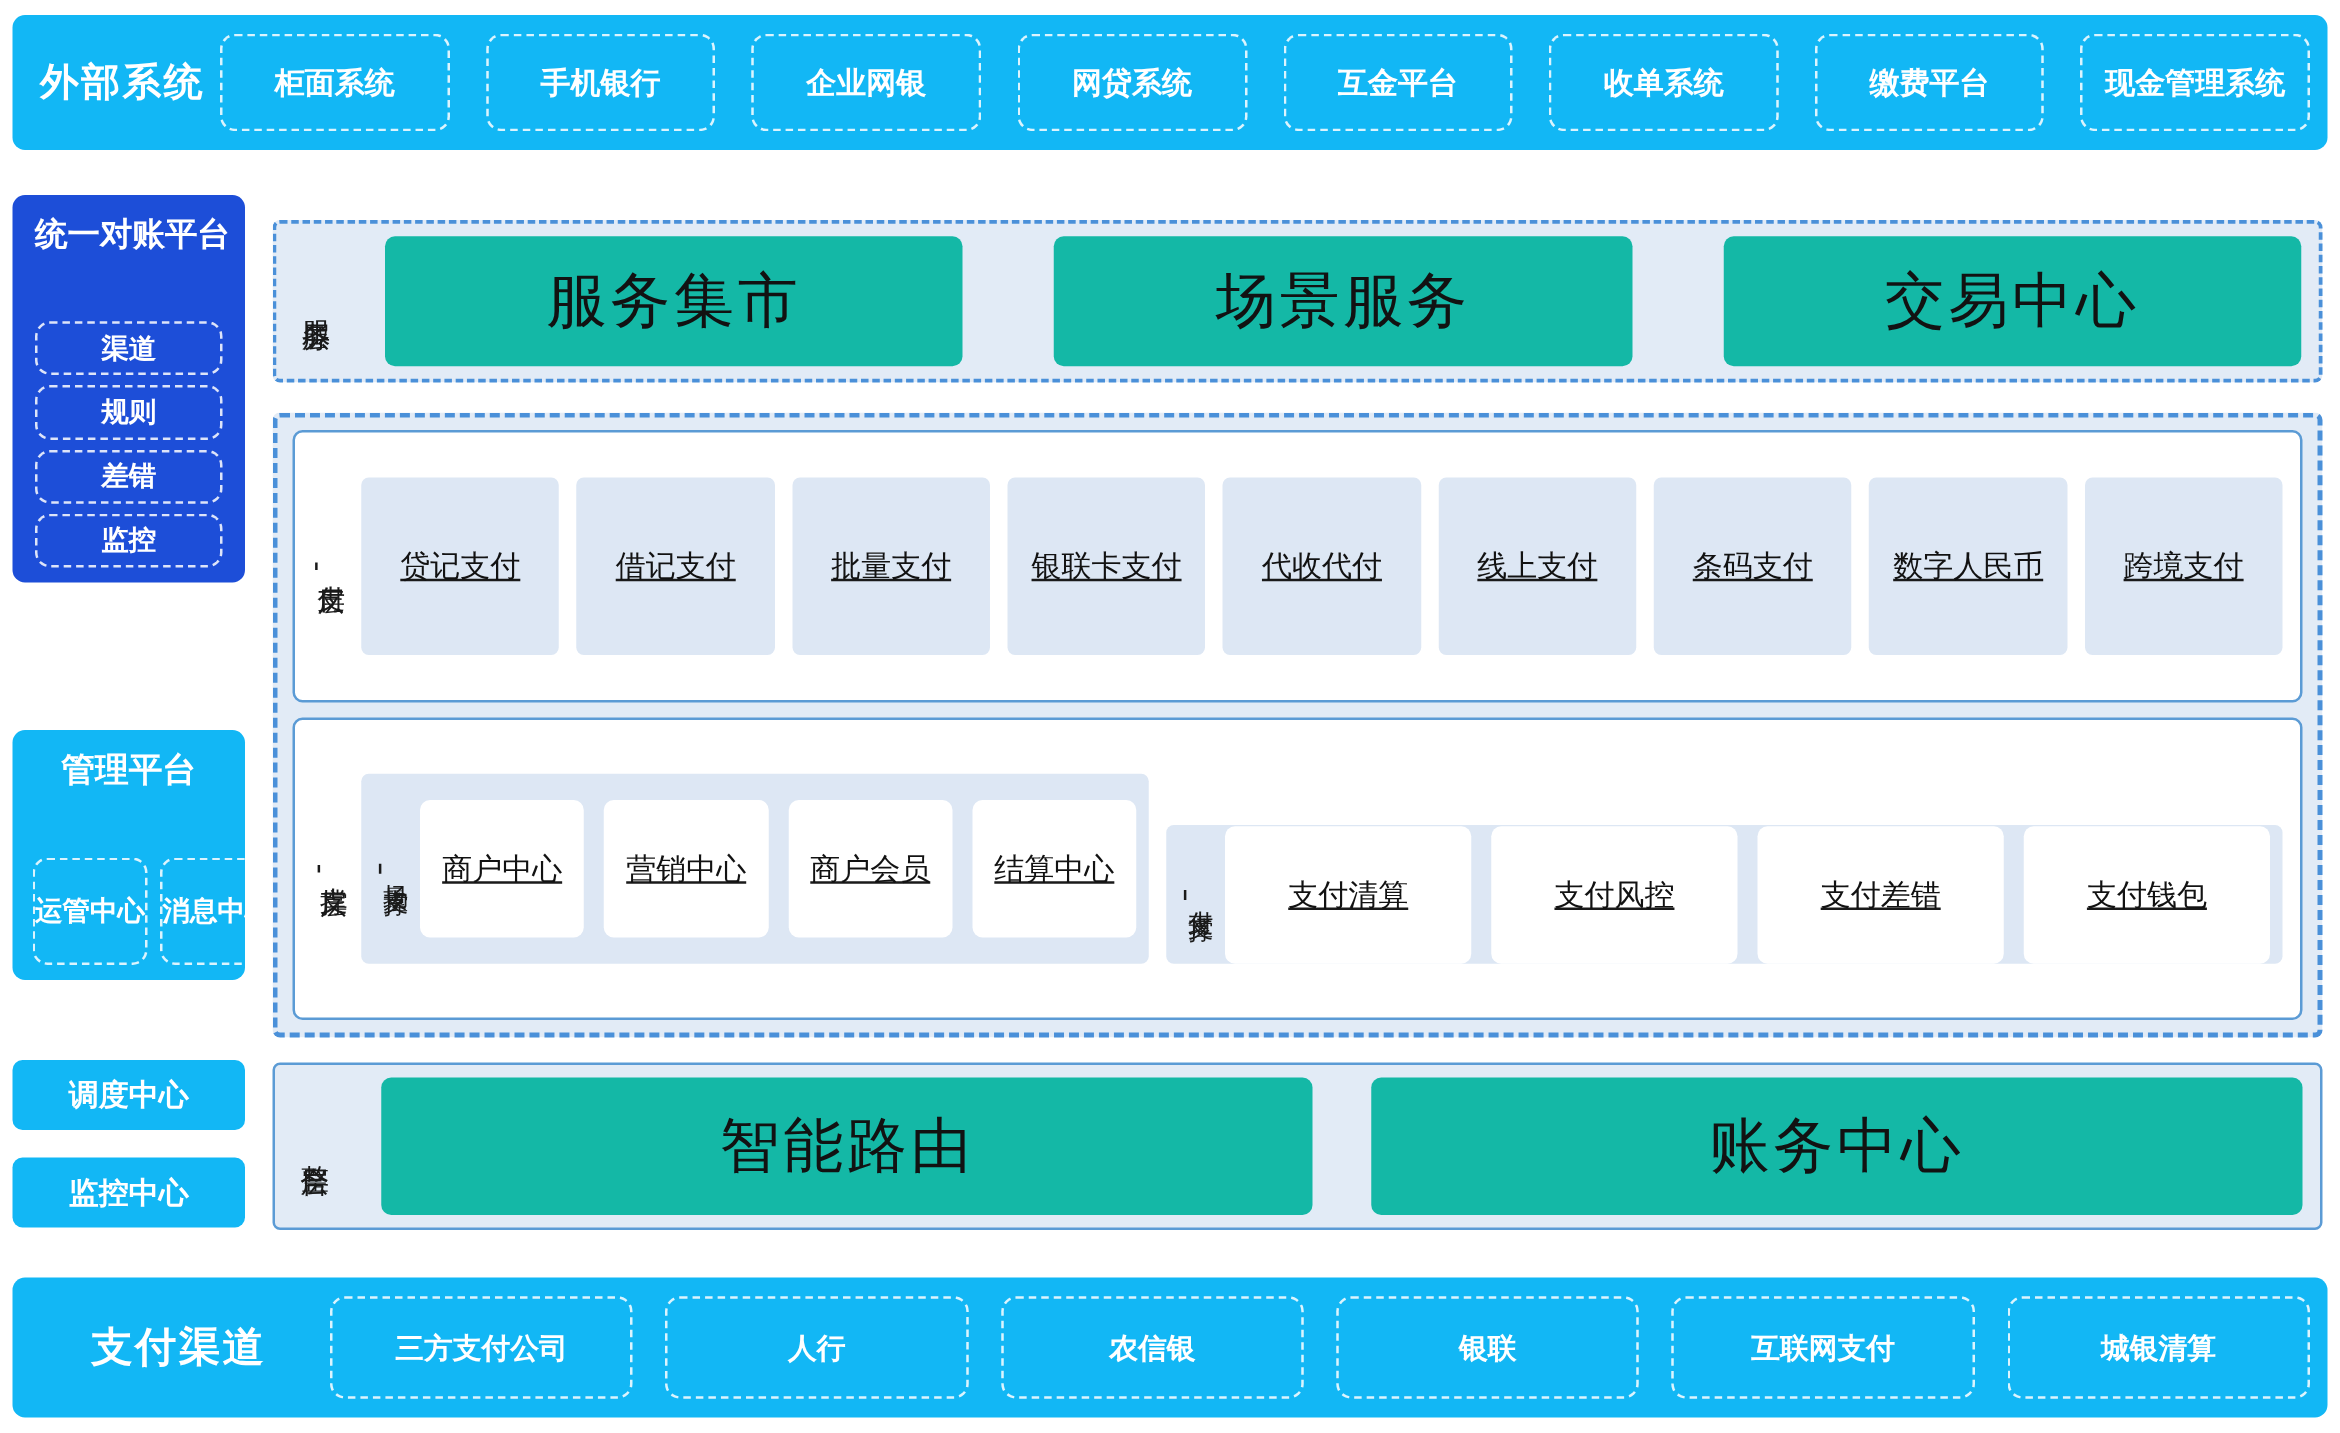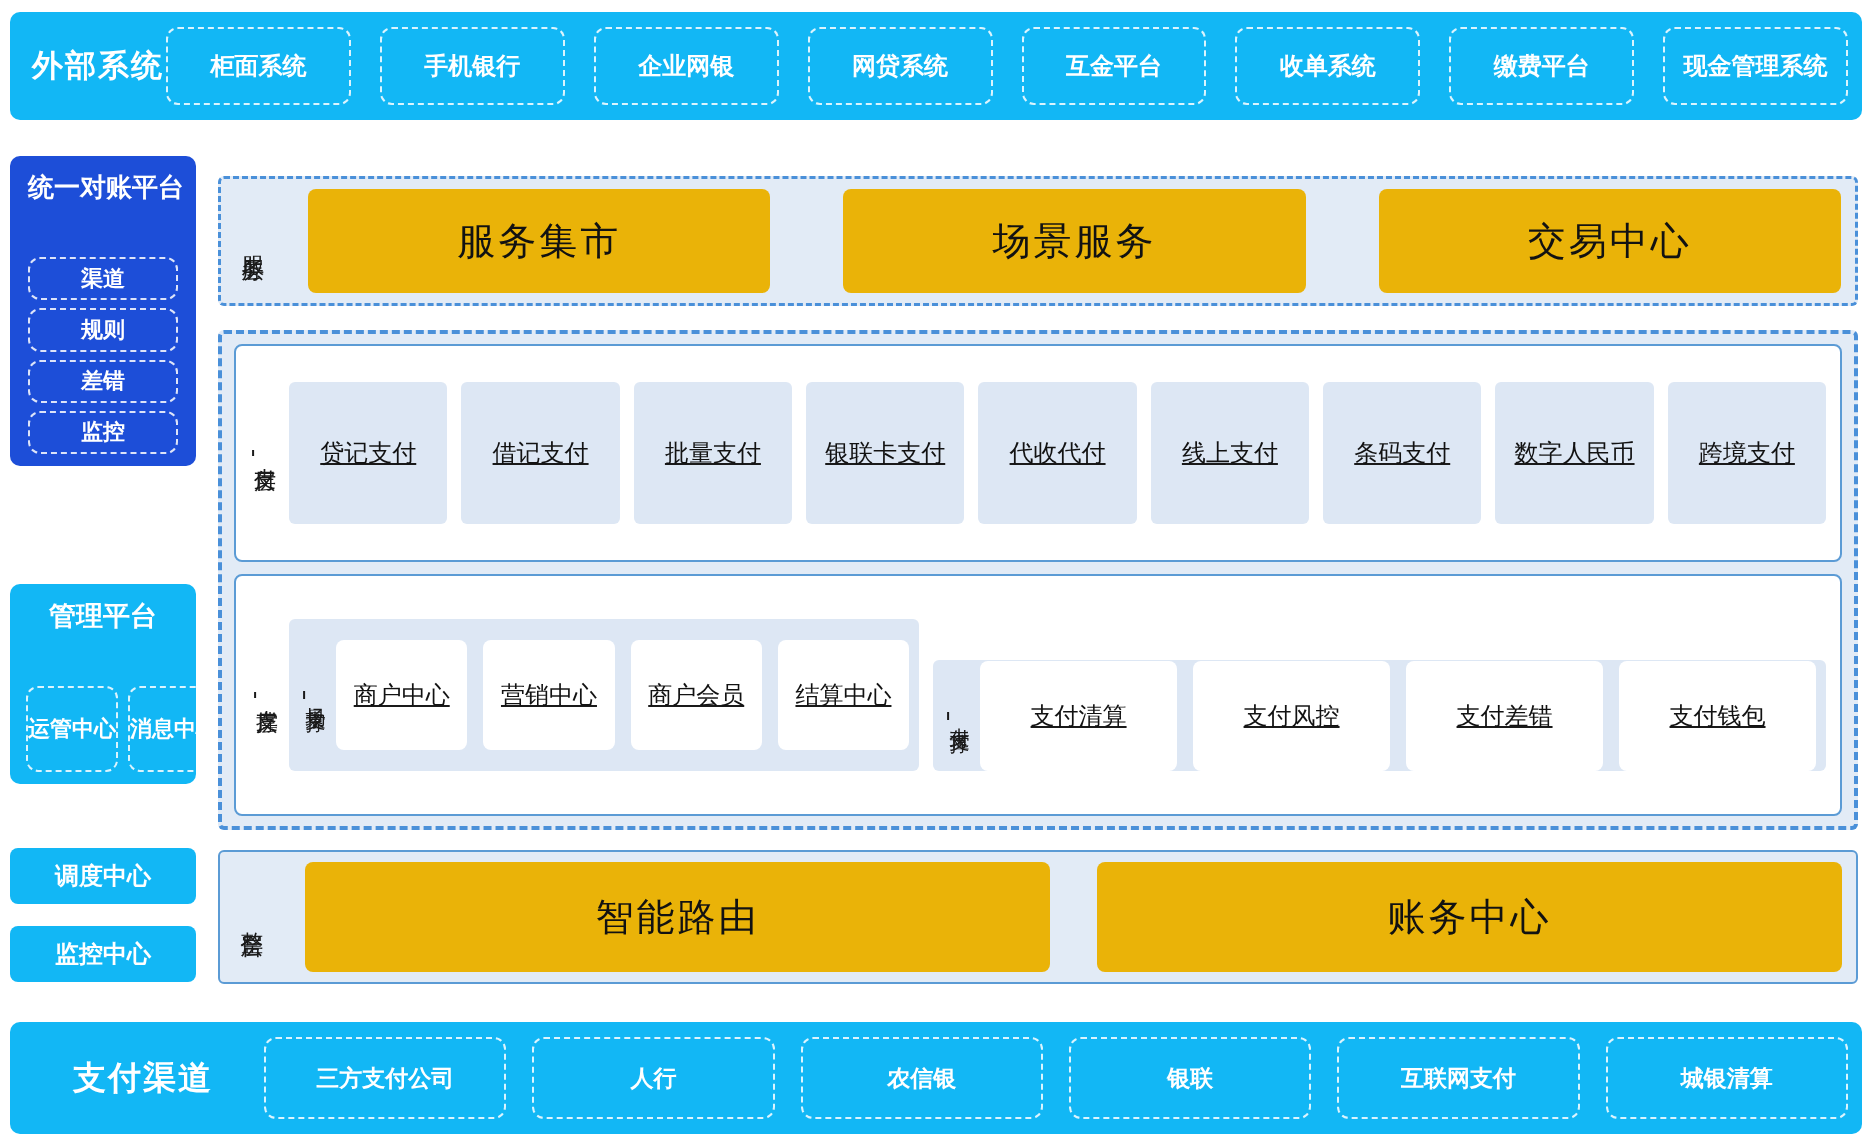--- a/index.html
+++ b/index.html
@@ -56,20 +56,21 @@
   #external-bar {
     left: 10px;
     top: 12px;
     width: 1852px;
     height: 108px;
     padding: 0 14px;
   }
   #external-bar .bar-title {
     width: 136px;
     margin-left: 6px;
+    margin-right: 10px;
   }
   #external-chips {
     flex: 1;
     display: flex;
     gap: 29px;
     height: 78px;
   }
   #external-chips .dashed-chip { flex: 1; }
 
   
@@ -205,26 +206,26 @@
   }
   #service-outer .vlabel { margin: 0 14px 0 10px; font-size: 23px; }
   #service-cards {
     flex: 1;
     display: flex;
     gap: 44px;
     height: 100%;
   }
   .white-card-big {
     flex: 1;
-    background: #eab308;
+    background: #14b8a6;
     border-radius: 8px;
     display: flex;
     align-items: center;
     justify-content: center;
-    font-size: 38px;
+    font-size: 48px;
     color: #121212;
     letter-spacing: 3px;
     white-space: nowrap;
     margin-left: 29px;
   }
 
   
   #pay-support-outer {
     position: absolute;
     left: 218px;

